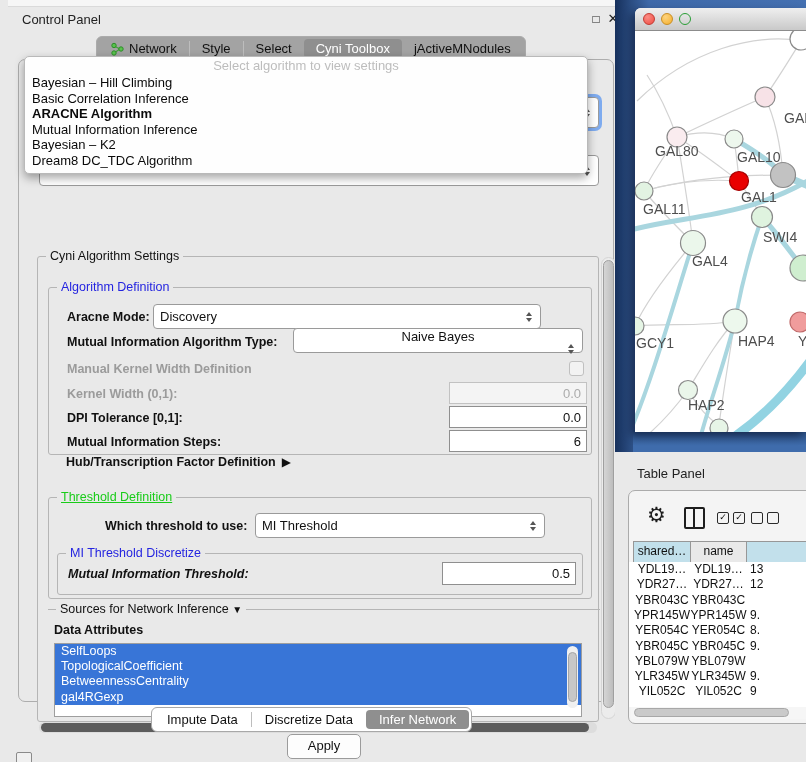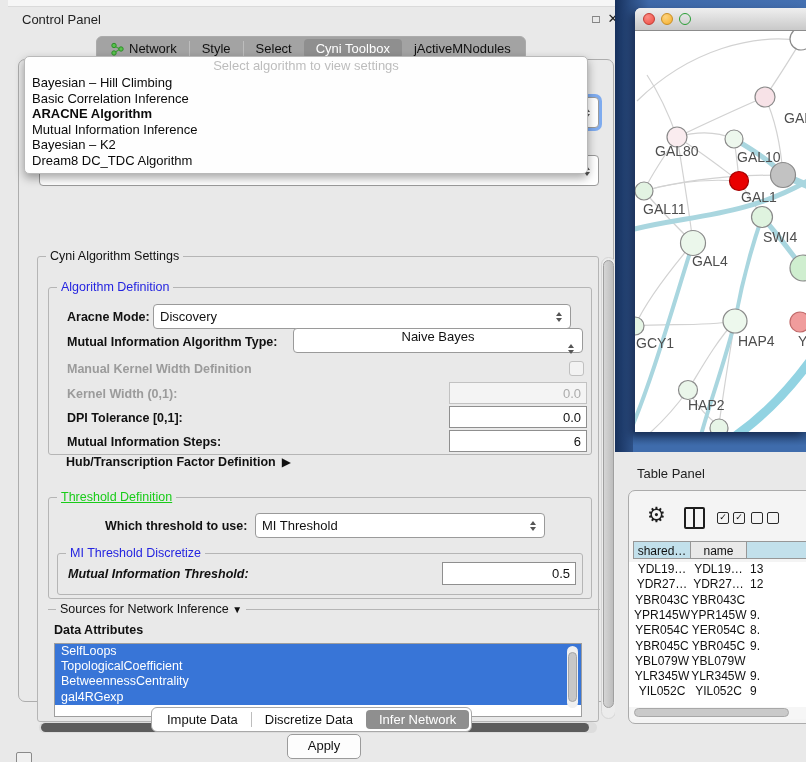--- a/index.html
+++ b/index.html
@@ -108,21 +108,21 @@
               border:1px solid #ABABAB;border-radius:7px 0 0 7px;overflow:hidden;}
   #table-toolbar{left:0;top:0;width:200px;height:50px;}
   .tool{position:absolute;color:#1D1D1D;}
   #gear-icon{left:18px;top:12px;font-size:21px;}
   #cols-icon{left:55px;top:16px;width:17px;height:18px;border:2.5px solid #1D1D1D;border-radius:2px;}
   #cols-icon::after{content:"";position:absolute;left:6.5px;top:0;width:2.5px;height:18px;background:#1D1D1D;}
   .cb-pair{display:flex;gap:4px;top:21px;}
   .cb{width:10px;height:10px;border:1.5px solid #2A2A2A;border-radius:2px;font-size:9px;line-height:9px;text-align:center;}
   #checked-pair{left:88px;}
   #unchecked-pair{left:122px;}
-  .thead{position:absolute;top:50px;height:18px;box-sizing:border-box;border:1px solid #979797;
+  .thead{position:absolute;top:50px;height:32px;box-sizing:border-box;border:1px solid #979797;
          font-size:12px;text-align:center;line-height:19px;color:#111;}
   .th-blue{background:#C2E0EB;}
   .th-gray{background:#E9E9E9;}
   .trow{position:absolute;height:15.3px;font-size:12px;line-height:15.3px;white-space:nowrap;}
   .tcell{position:absolute;overflow:hidden;text-align:center;}
   .tcell.left{text-align:left;padding-left:4px;}
   #table-hscroll{left:2px;top:216px;width:196px;height:12px;background:#F6F6F6;}
   #table-hscroll .thumb{position:absolute;left:3px;top:1px;width:155px;height:9px;background:#CACACA;border:1px solid #A8A8A8;border-radius:5px;box-sizing:border-box;}
 </style>
 </head>
@@ -181,21 +181,21 @@
         </span>
     </div>
 
     <div id="settings-group" class="abs groupbox">
       <span class="grouptitle">Cyni Algorithm Settings</span>
 
       <div id="algodef-group" class="abs groupbox">
         <span class="grouptitle blue-title">Algorithm Definition</span>
 
         <span class="fieldlabel" style="left:18px;top:22px;">Aracne Mode:</span>
-        <div class="combo" style="left:104px;top:16px;width:418px;height:25px;">
+        <div class="combo" style="left:104px;top:16px;width:388px;height:25px;">
           <span>Discovery</span>
           <span class="spin">
               <i class="up"></i>
               <i class="dn"></i>
             </span>
         </div>
 
         <span class="fieldlabel" style="left:18px;top:47px;">Mutual Information Algorithm Type:</span>
         <div class="combo" style="left:244px;top:40px;width:290px;height:25px;flex-direction:column;">
           <span>Naive Bayes</span>

